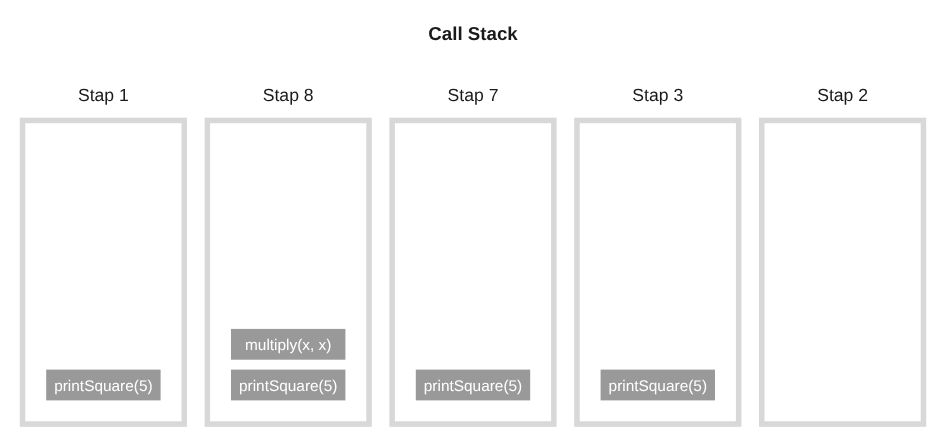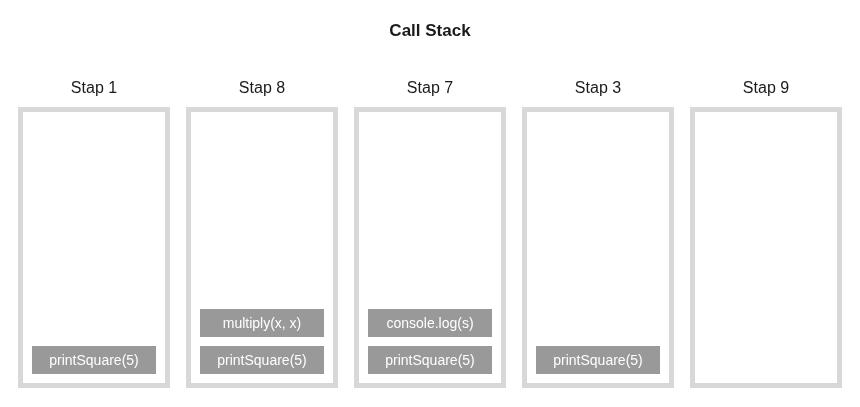--- a/index.html
+++ b/index.html
@@ -43,21 +43,21 @@
   .stack {
     margin-top: 10px;
     box-sizing: border-box;
     width: 152px;
     height: 281px;
     border: 5px solid #d8d8d8;
     background: #ffffff;
     display: flex;
     flex-direction: column;
     justify-content: flex-end;
-    padding: 9px;
+    padding: 19px;
     gap: 9px;
   }
   .frame {
     box-sizing: border-box;
     width: 100%;
     height: 28px;
     line-height: 28px;
     background: #999999;
     color: #ffffff;
     font-size: 14px;
@@ -83,30 +83,29 @@
     <div class="step-label">Stap 8</div>
     <div class="stack">
           <div class="frame">multiply(x, x)</div>
           <div class="frame">printSquare(5)</div>
         </div>
   </div>
 
   <div class="step">
     <div class="step-label">Stap 7</div>
     <div class="stack">
-          <div class="frame">console.log(s)</div>
           <div class="frame">printSquare(5)</div>
         </div>
   </div>
 
   <div class="step">
     <div class="step-label">Stap 3</div>
     <div class="stack">
           <div class="frame">printSquare(5)</div>
         </div>
   </div>
 
   <div class="step">
-    <div class="step-label">Stap 9</div>
+    <div class="step-label">Stap 2</div>
     <div class="stack"></div>
   </div>
 </div>
 </div>
 
 </body></html>

